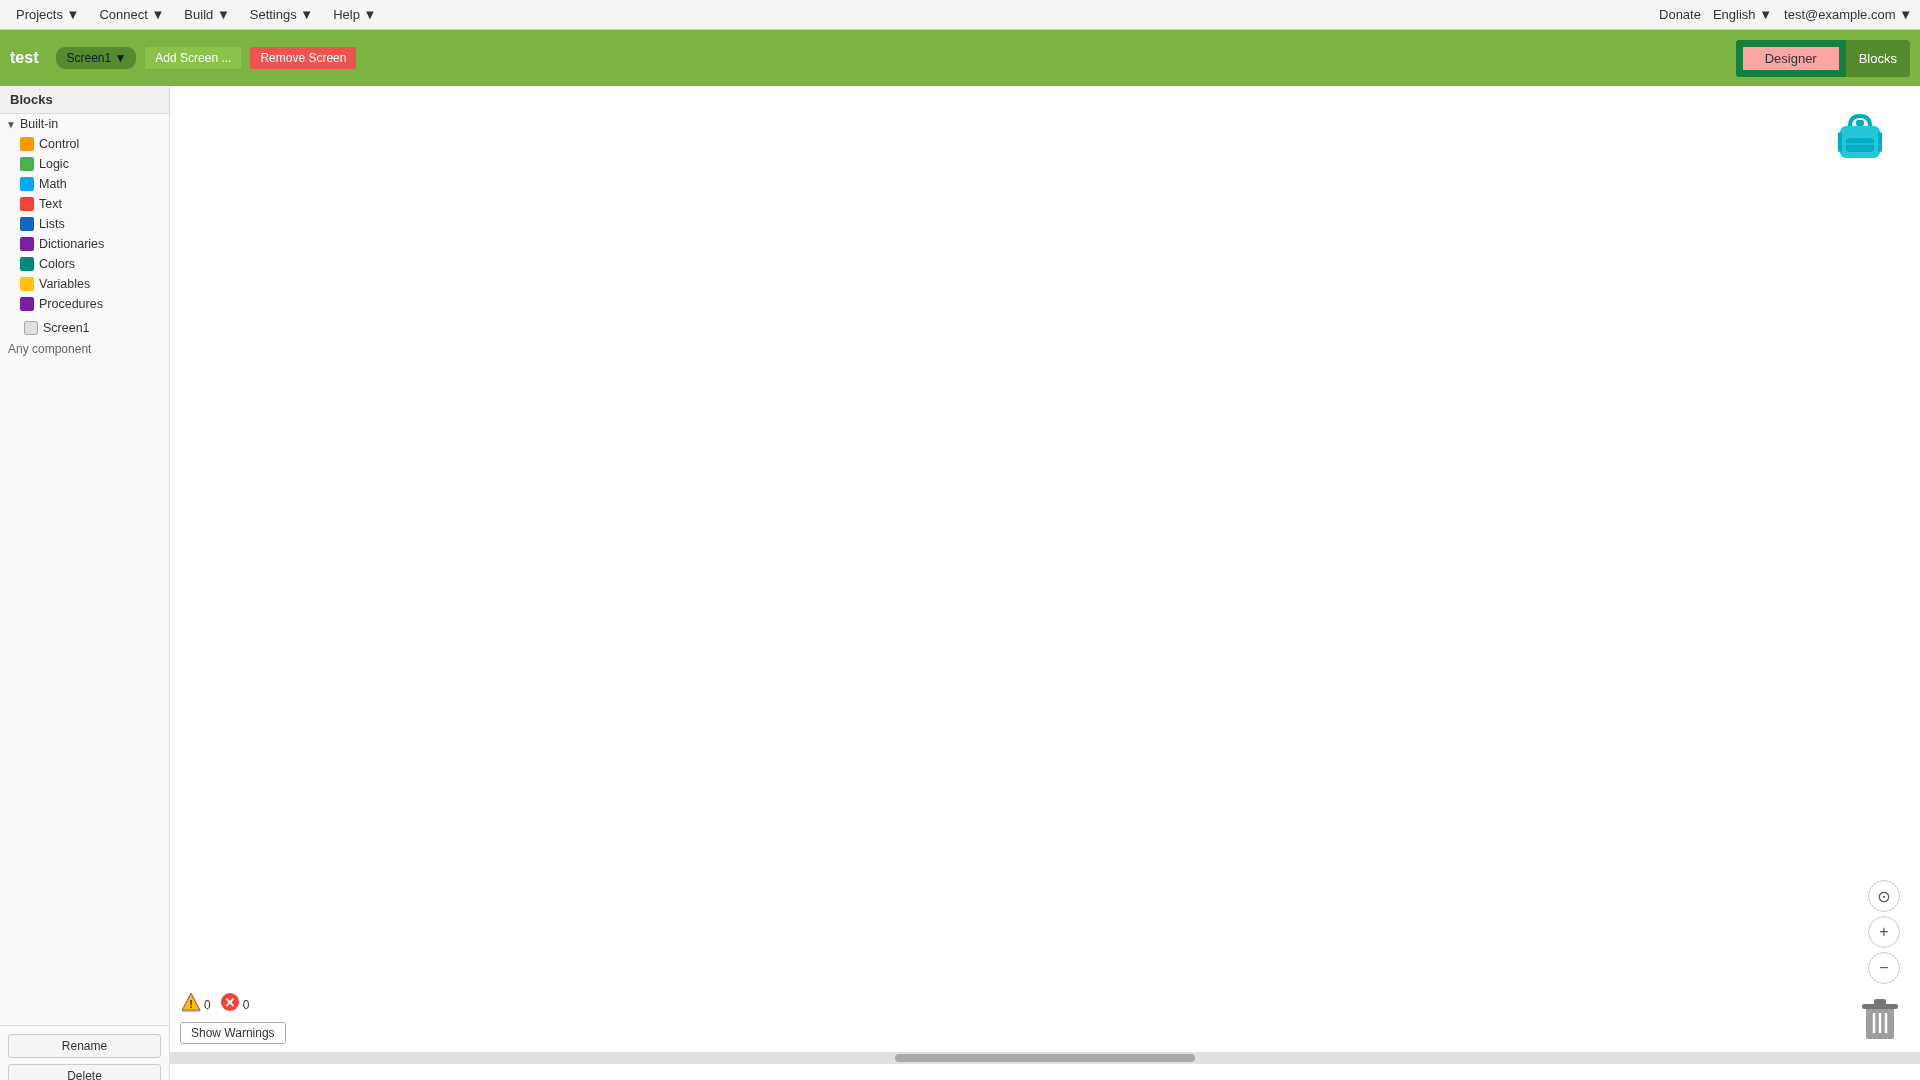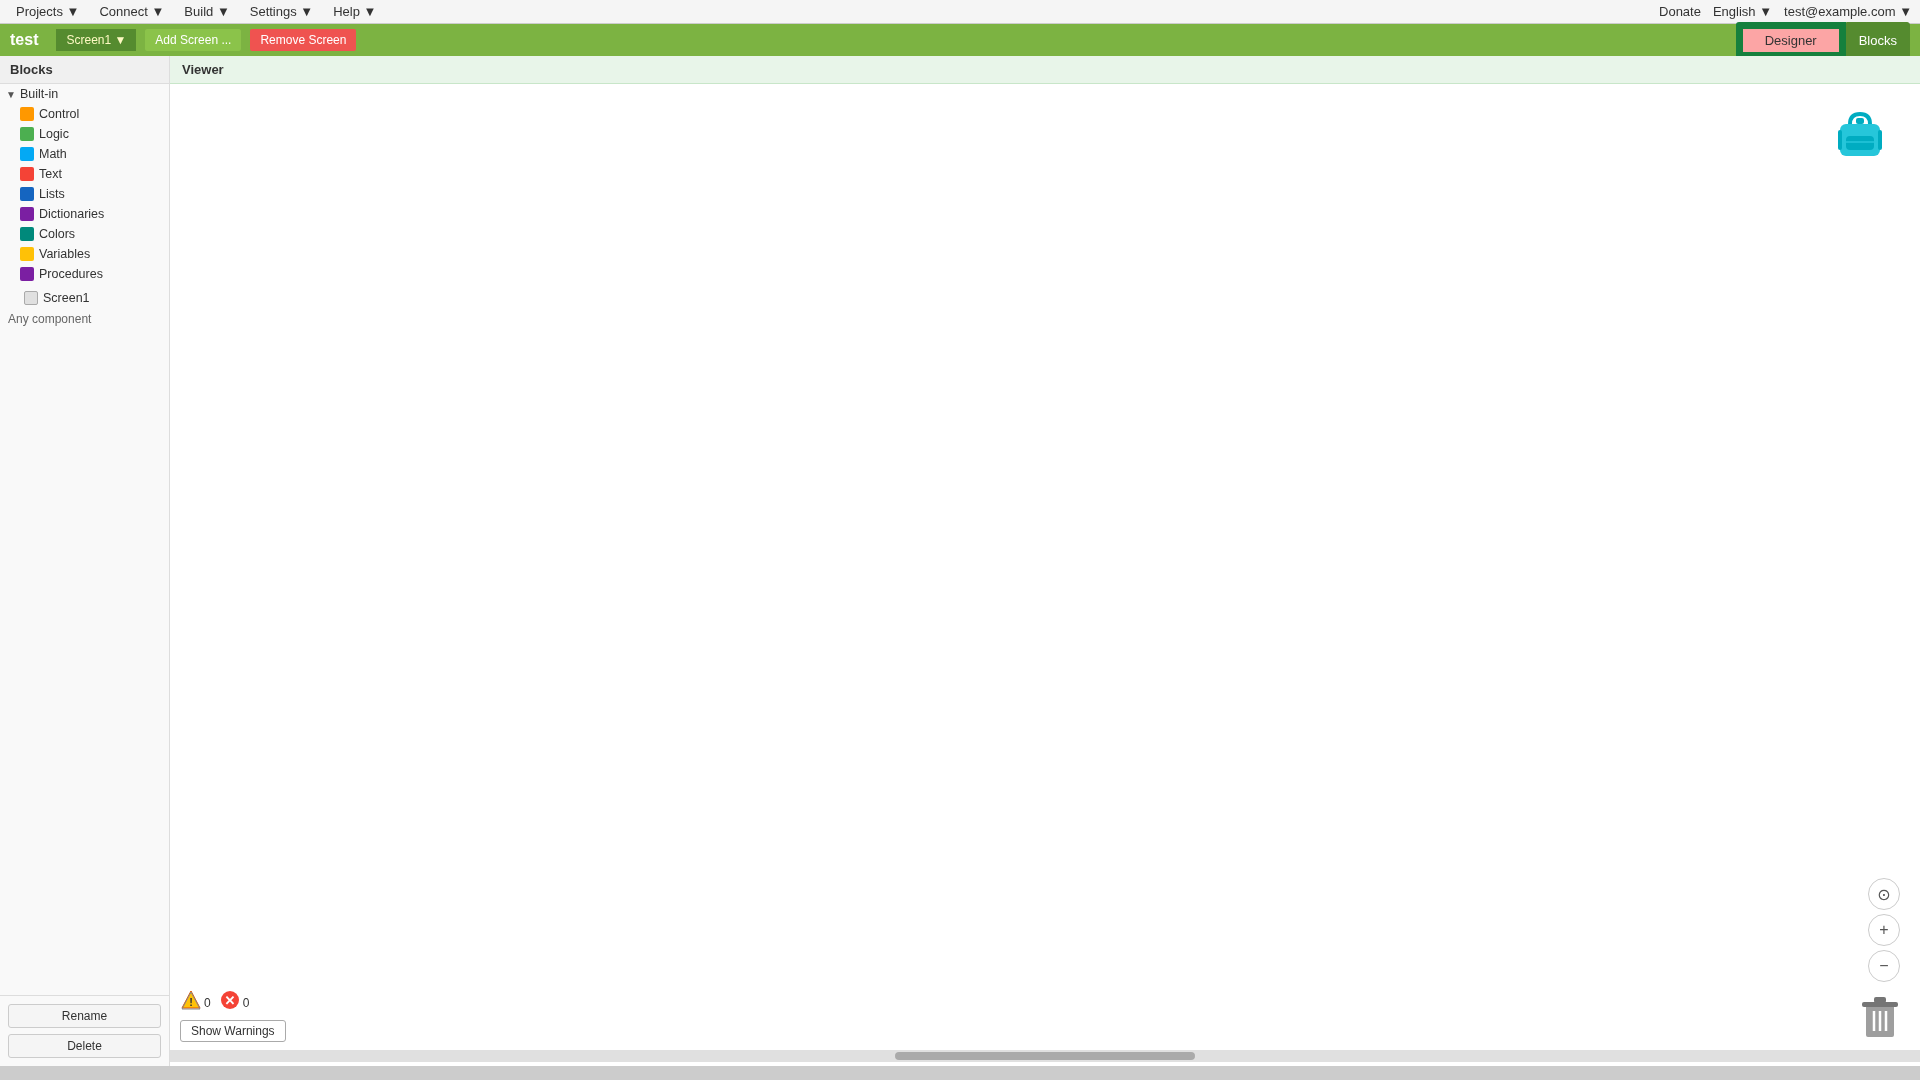--- a/index.html
+++ b/index.html
@@ -2,21 +2,21 @@
 <html><head>
   <meta charset="utf-8">
   <style>
     * { box-sizing: border-box; margin: 0; padding: 0; }
     body { font-family: Arial, sans-serif; font-size: 13px; background: #ccc; width: 1920px; height: 1080px; overflow: hidden; }
 
     
     .menu-bar {
       background: #f5f5f5;
       border-bottom: 1px solid #ccc;
-      height: 24px;
+      height: 30px;
       display: flex;
       align-items: center;
       padding: 0 8px;
       gap: 4px;
     }
     .menu-item {
       padding: 4px 8px;
       cursor: pointer;
       font-size: 13px;
       color: #333;
@@ -29,38 +29,38 @@
     }
     .menu-right-item {
       font-size: 13px;
       color: #333;
       cursor: pointer;
     }
 
     
     .title-bar {
       background: #7cb342;
-      height: 32px;
+      height: 56px;
       display: flex;
       align-items: center;
       padding: 0 10px;
       gap: 8px;
     }
     .app-title {
       color: white;
       font-weight: bold;
       font-size: 16px;
       margin-right: 10px;
     }
     .screen-btn {
       background: #558b2f;
-      color: #fef9c3;
+      color: #0f172a;
       border: none;
       padding: 4px 10px;
-      border-radius: 0;
+      border-radius: 9px;
       cursor: pointer;
       font-size: 12px;
     }
     .add-screen-btn {
       background: #8bc34a;
       color: white;
       border: 1px solid #7cb342;
       padding: 4px 10px;
       border-radius: 3px;
       cursor: pointer;
@@ -389,21 +389,20 @@
 
     <div class="any-component">Any component</div>
 
     <div class="sidebar-footer">
       <button class="footer-btn">Rename</button>
       <button class="footer-btn">Delete</button>
     </div>
   </div>
 
   <div class="viewer-area">
-    <div class="viewer-header">Viewer</div>
     <div class="viewer-content">
 
       <div class="backpack-icon">
         <svg viewBox="0 0 60 60" xmlns="http://www.w3.org/2000/svg">
 
           <rect x="10" y="20" width="40" height="32" rx="6" fill="#26c6da"></rect>
 
           <path d="M20 20 Q20 10 30 10 Q40 10 40 20" fill="none" stroke="#00acc1" stroke-width="4"></path>
 
           <rect x="16" y="32" width="28" height="14" rx="4" fill="#00acc1"></rect>

